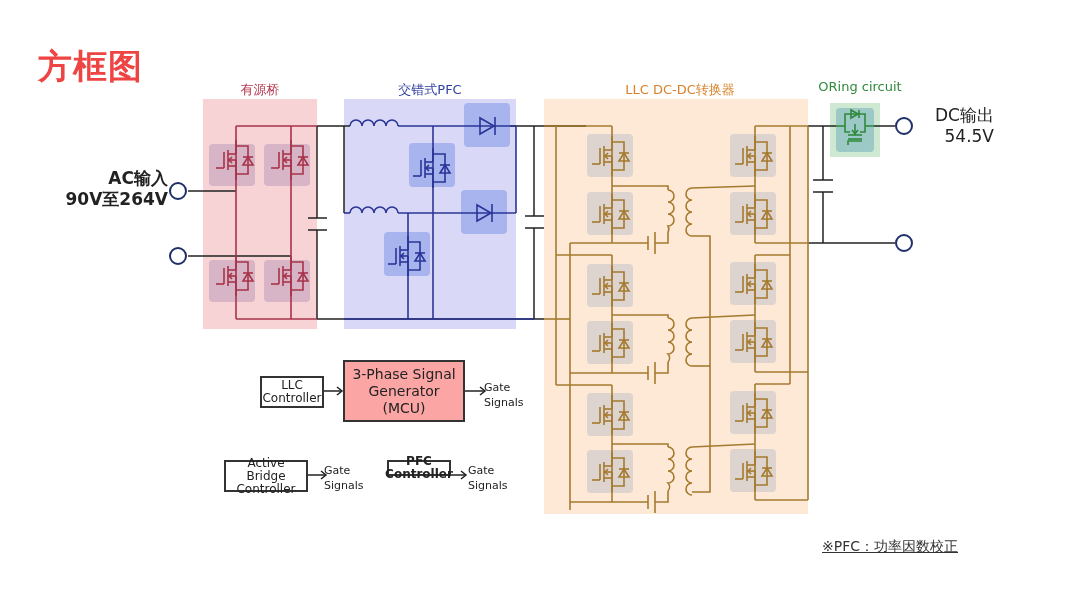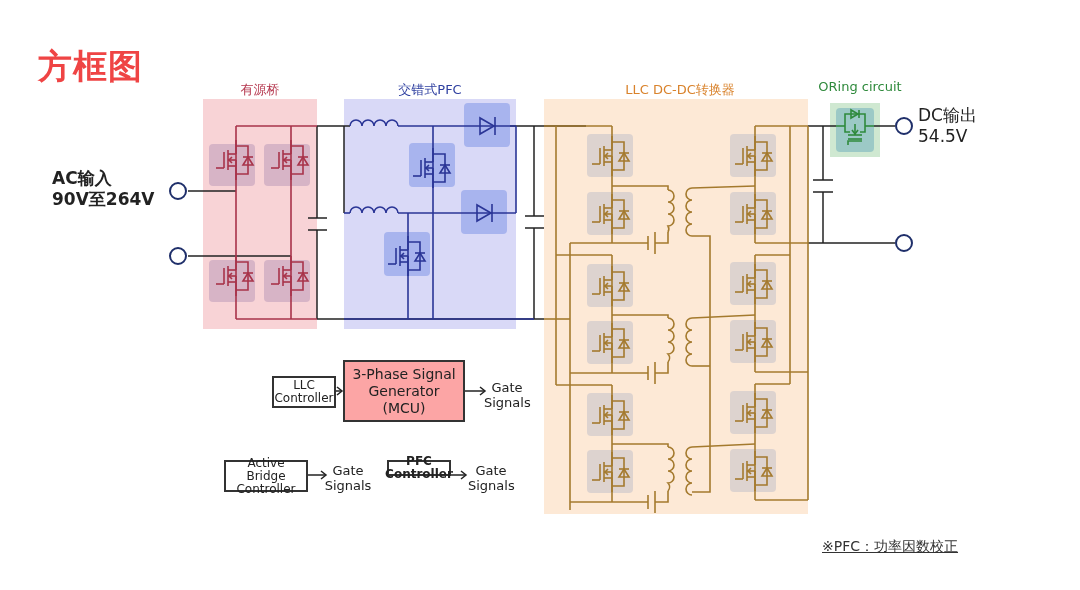--- a/index.html
+++ b/index.html
@@ -1,23 +1,23 @@
 <!DOCTYPE html>
 <html><head>
 <meta charset="utf-8">
 <style>
   html,body{margin:0;padding:0;background:#fff;}
   body{width:1080px;height:590px;position:relative;overflow:hidden;font-family:"DejaVu Sans",sans-serif;}
   .abs{position:absolute;}
   .title{left:38px;top:44px;font-size:34px;font-weight:bold;color:#ef4444;letter-spacing:1px;}
   .sec-label{font-size:13px;text-align:center;}
-  .io-label{font-size:17px;color:#222;text-align:left;line-height:21px;}
+  .io-label{font-size:17px;color:#222;text-align:right;line-height:21px;}
   .note{left:822px;top:538px;font-size:14px;color:#333;text-decoration:underline;}
   .ctrl-box{position:absolute;border:2px solid #333;background:#fff;font-size:12px;line-height:13px;text-align:center;color:#222;display:flex;align-items:center;justify-content:center;box-sizing:border-box;}
-  .gate{position:absolute;font-size:13px;line-height:15px;text-align:center;color:#222;}
+  .gate{position:absolute;font-size:11px;line-height:15px;color:#222;}
   svg{position:absolute;left:0;top:0;}
 </style>
 </head>
 <body>
 
 <div class="abs title">方框图</div>
 
 <div class="abs sec-label" style="left:203px;top:81px;width:114px;color:#b5384f;">有源桥</div>
 <div class="abs sec-label" style="left:344px;top:81px;width:172px;color:#2e3fa0;">交错式PFC</div>
 <div class="abs sec-label" style="left:548px;top:81px;width:264px;color:#d9822b;">LLC DC-DC转换器</div>
@@ -237,21 +237,21 @@
       <polyline points="337,387 342,391 337,395"></polyline>
     <line x1="465" y1="391" x2="484" y2="391"></line>
       <polyline points="480,387 485,391 480,395"></polyline>
     <line x1="308" y1="475" x2="325" y2="475"></line>
       <polyline points="321,471 326,475 321,479"></polyline>
     <line x1="451" y1="475" x2="465" y2="475"></line>
       <polyline points="461,471 466,475 461,479"></polyline>
   </g>
 </svg>
 
-<div class="ctrl-box" style="left:272px;top:376px;width:64px;height:32px;">
+<div class="ctrl-box" style="left:260px;top:376px;width:64px;height:32px;">
   <div>
       <div>LLC</div>
       <div>Controller</div>
     </div>
 </div>
 <div class="ctrl-box" style="left:343px;top:360px;width:122px;height:62px;background:#fca5a5;font-size:14px;line-height:17px;">
   <div>
       <div>3-Phase Signal</div>
       <div>Generator</div>
       <div>(MCU)</div>

